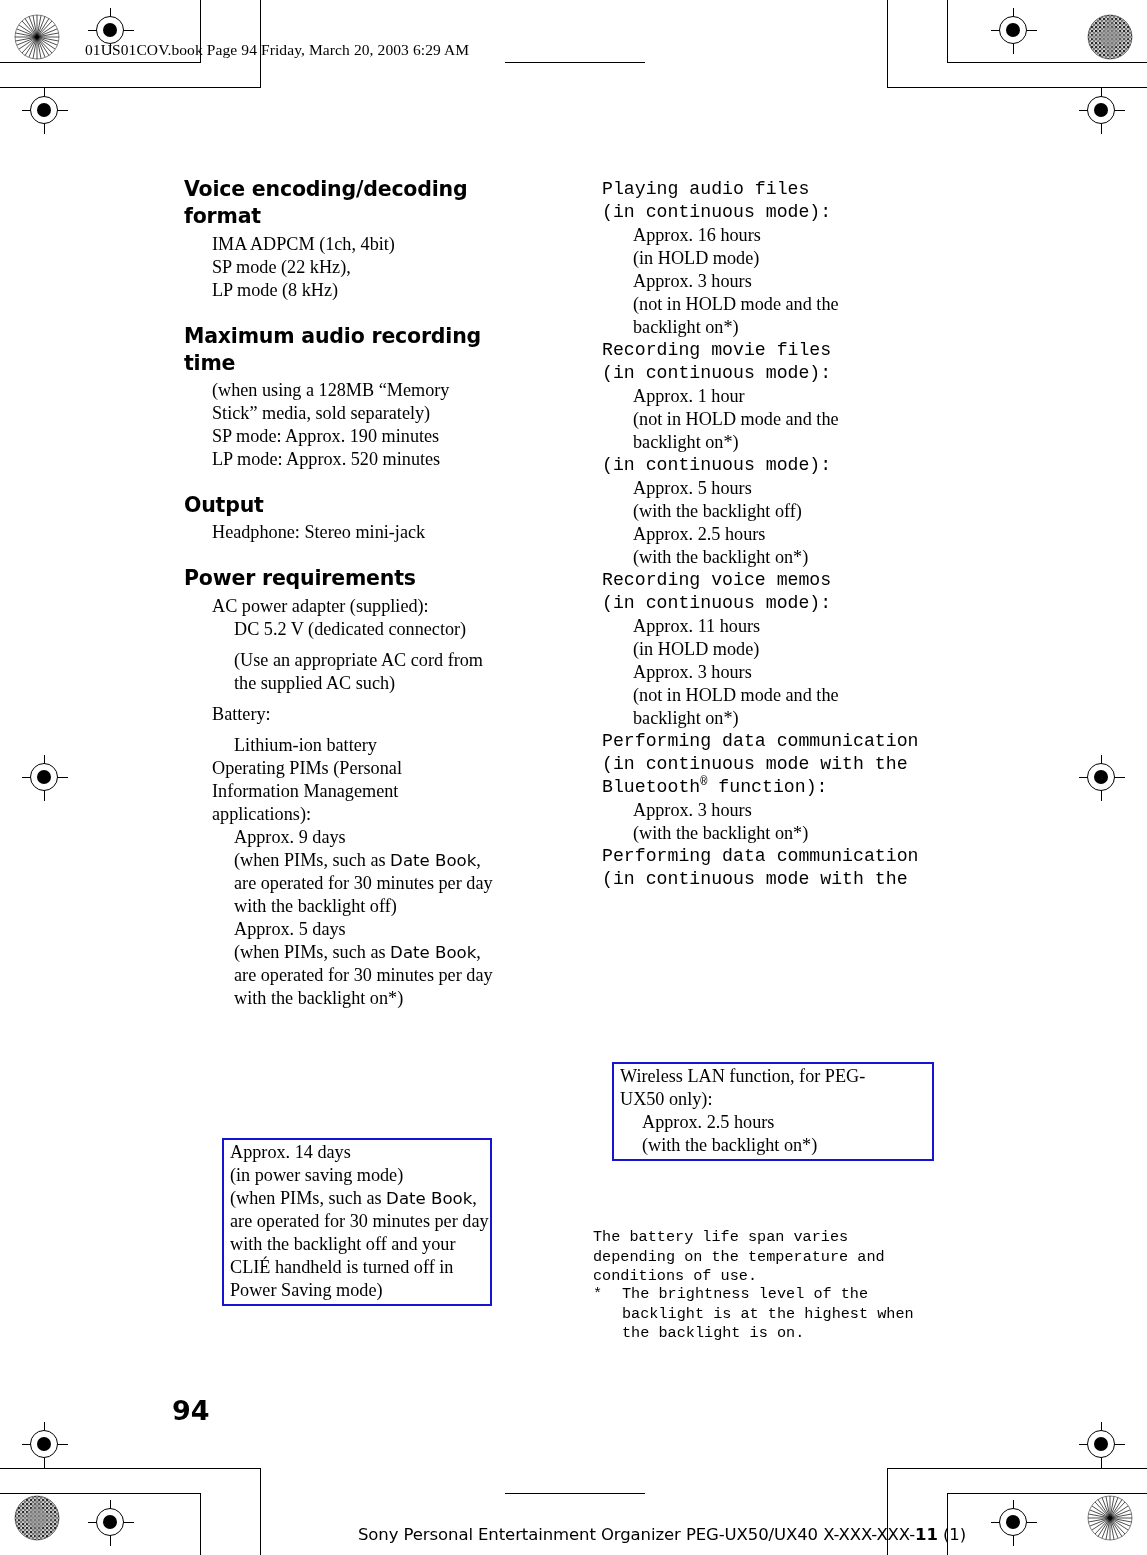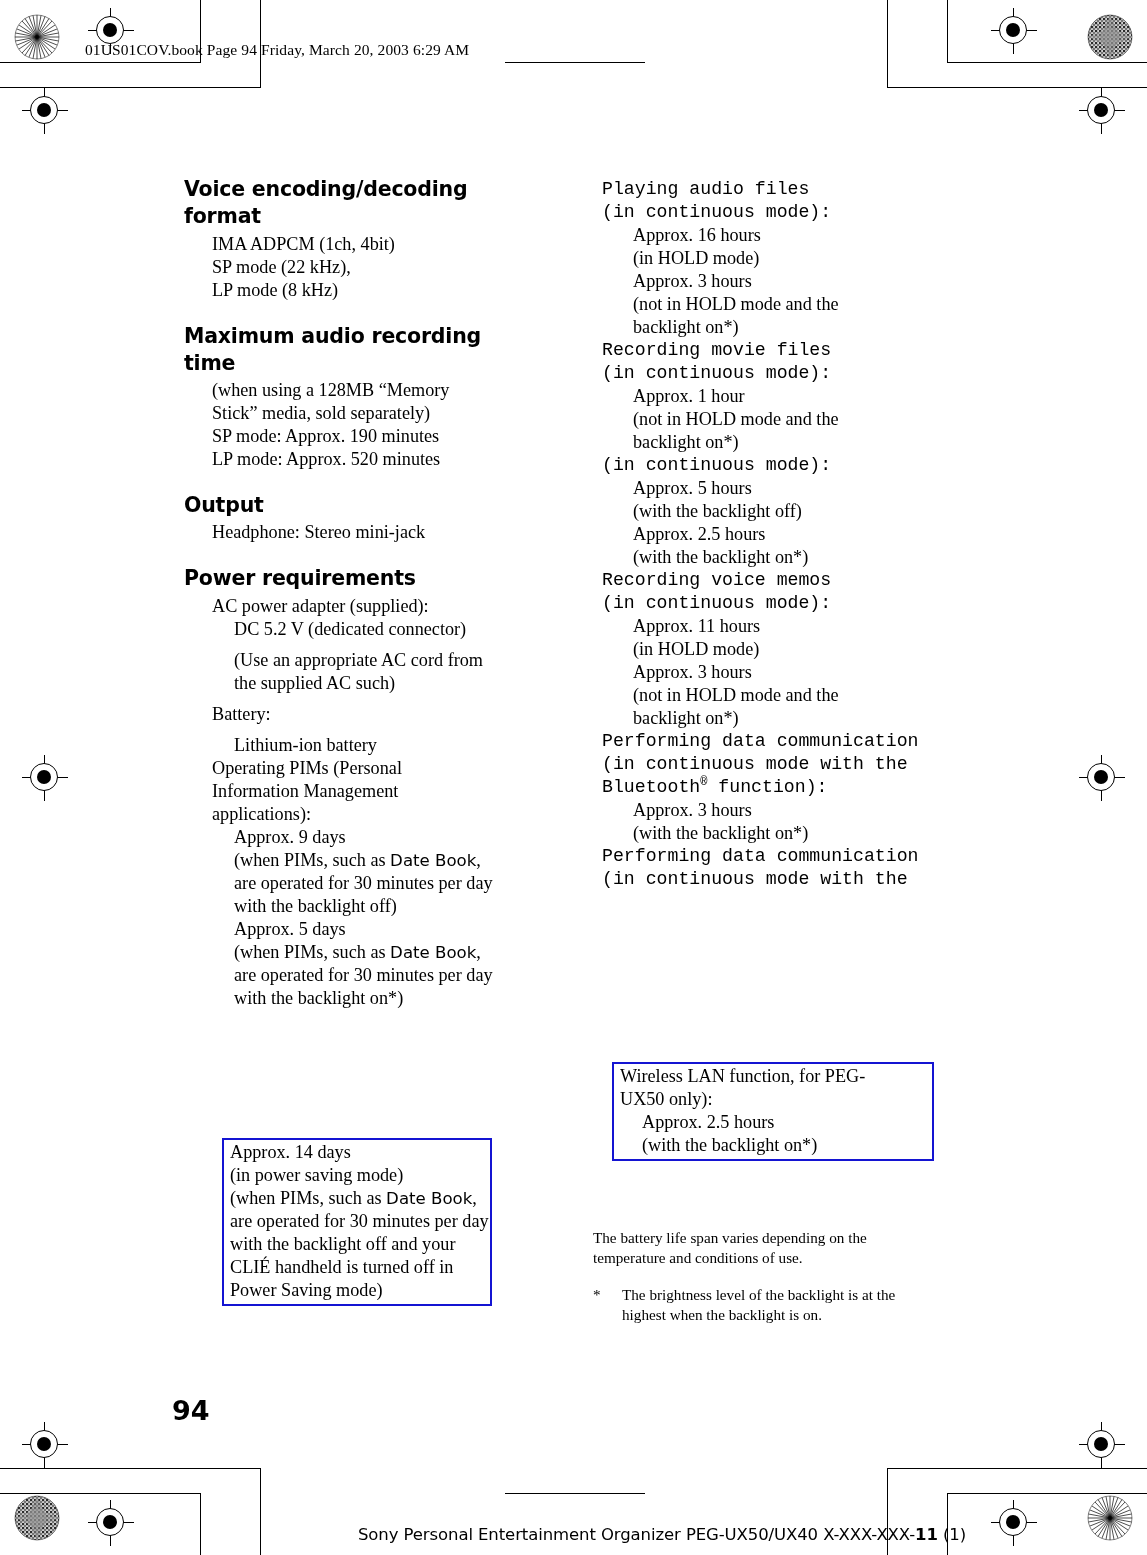--- a/index.html
+++ b/index.html
@@ -150,20 +150,21 @@
     margin-left: 24px;
   }
 
   
   .note {
     position: absolute;
     left: 593px;
     font-size: 15.2px;
     line-height: 1.29;
     margin: 0;
+    font-family: Liberation Mono, monospace;
   }
   #note-battery { top: 1228px; width: 330px; }
   #note-star    { top: 1285px; width: 340px; }
   #note-star .star-mark {
     position: absolute;
     left: 0;
     top: 0;
   }
   #note-star .star-text {
     display: block;

